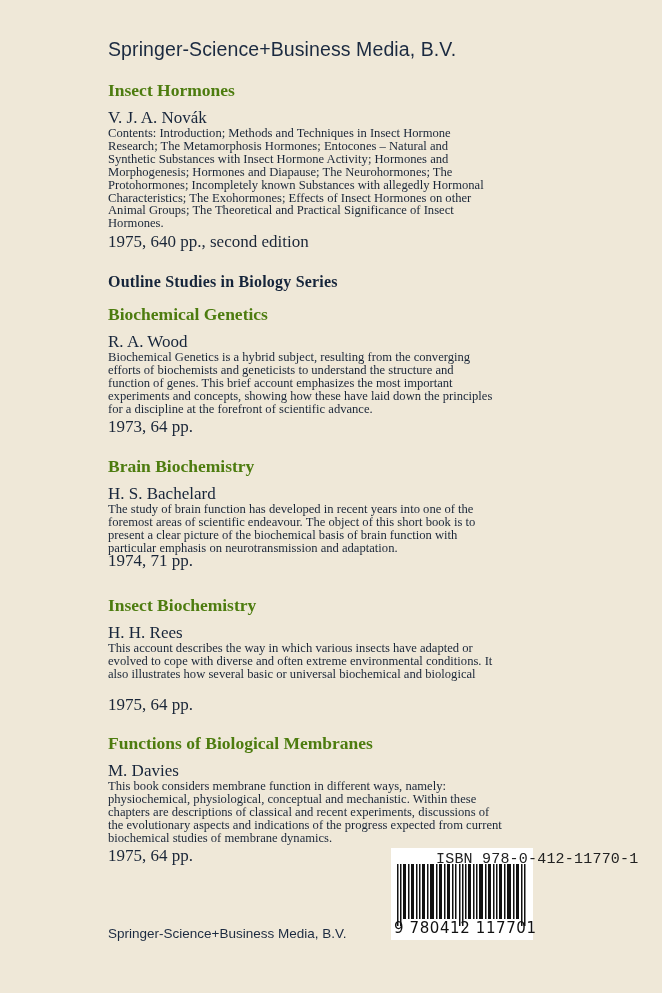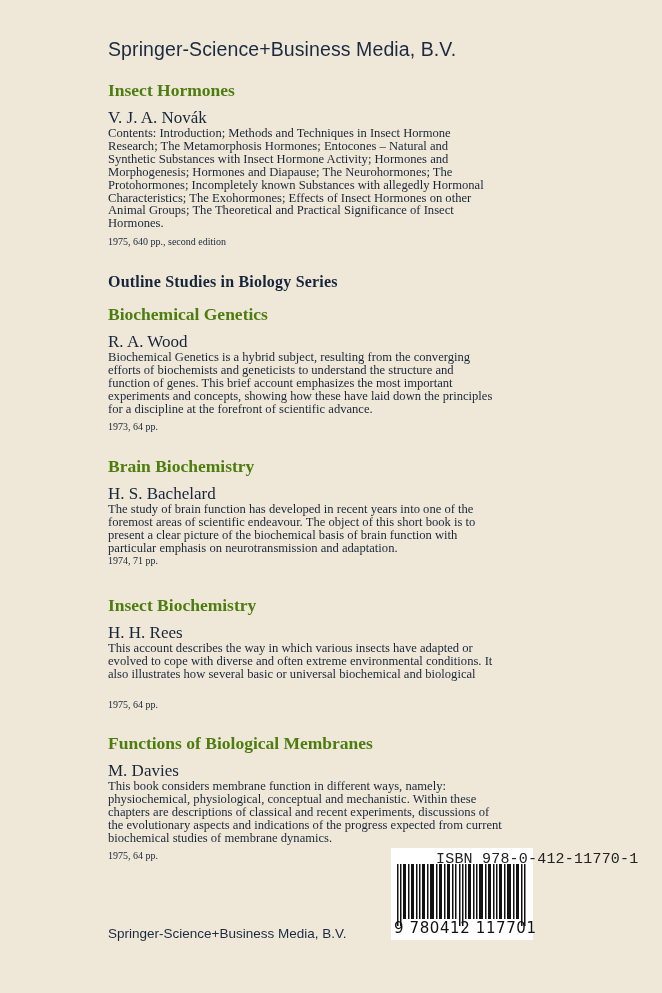--- a/index.html
+++ b/index.html
@@ -25,21 +25,21 @@
       font-size: 17px; line-height: 20px; color: #17253a;
       position: absolute; left: 108px; margin-top: 8px;
     }
     .book-desc {
       font-family: "Liberation Serif", serif;
       font-size: 12.6px; line-height: 12.9px; color: #1a2638;
       position: absolute; left: 108px; width: 450px;
     }
     .book-meta {
       font-family: "Liberation Serif", serif;
-      font-size: 10px; line-height: 14px; color: #1a2638;
+      font-size: 17px; line-height: 14px; color: #1a2638;
       position: absolute; left: 108px;
     }
     .series-heading {
       font-family: "Liberation Serif", serif;
       font-weight: bold; font-size: 16px; line-height: 24px; color: #15243a;
       position: absolute; left: 108px; top: 270px; letter-spacing: 0.2px;
     }
     .barcode-box {
       position: absolute; left: 391px; top: 848px;
       width: 142px; height: 92px;

